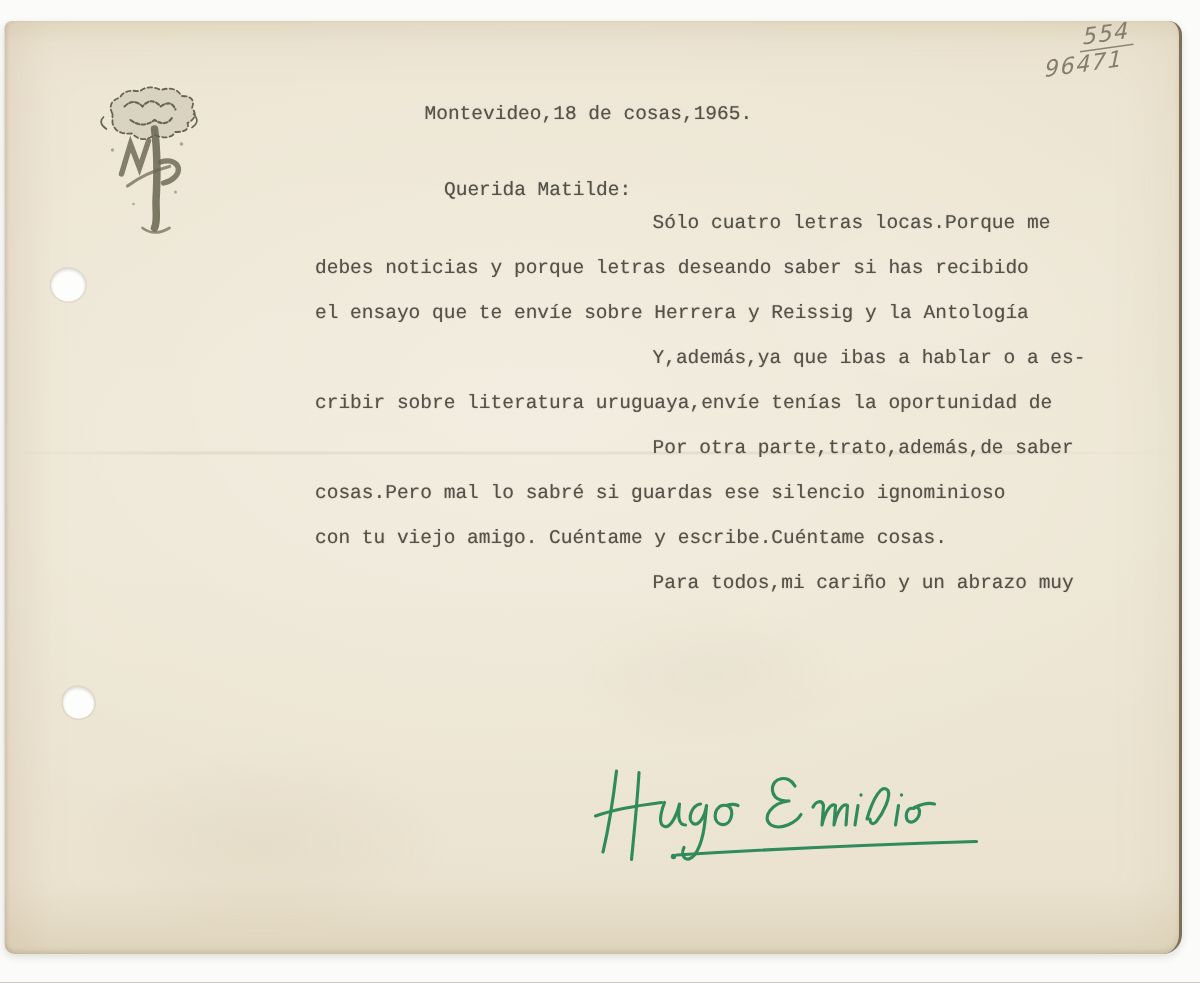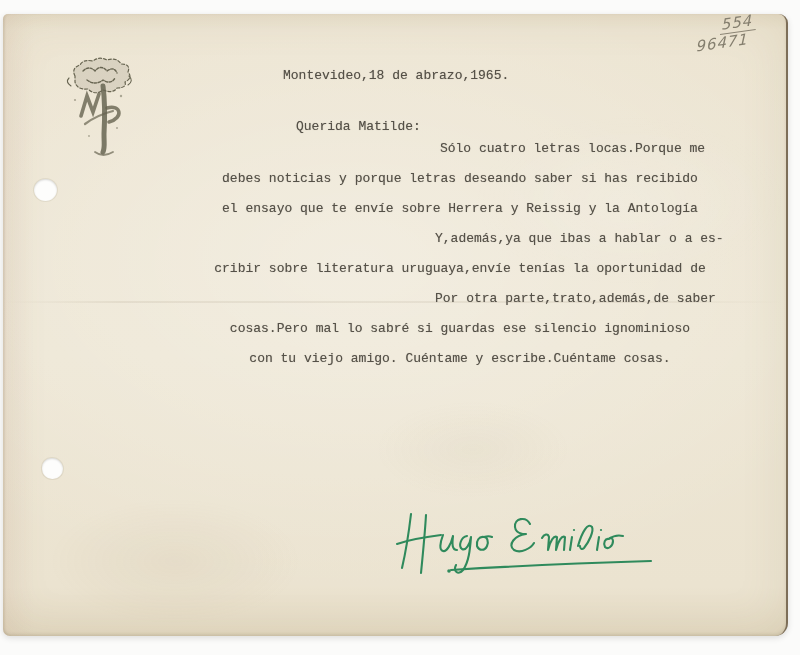--- a/index.html
+++ b/index.html
@@ -45,21 +45,21 @@
     transform:rotate(-8deg);
     color:#847e6e;
     font-family:"DejaVu Sans",sans-serif;font-style:italic;
     font-size:15px;line-height:17px;letter-spacing:1px;
   }
   .pencil .n1{display:inline-block;margin-left:30px;border-bottom:1.5px solid #8b8474;padding:0 2px 0 2px;transform:skewX(-8deg);}
   .pencil .n2{display:inline-block;margin-left:4px;margin-top:0px;transform:skewX(-10deg);}
   .typed{color:rgba(78,74,65,0.92);font-size:13px;text-shadow:0 0 0.7px rgba(86,82,73,0.55);}
   .date-line{position:absolute;left:280px;top:54px;line-height:16px;}
   .greeting-line{position:absolute;left:293px;top:105px;line-height:16px;}
-  .body-block{position:absolute;left:207px;top:120px;width:500px;text-align:center;}
+  .body-block{position:absolute;left:207px;top:120px;width:500px;}
   .body-block .line{height:30px;line-height:30px;white-space:pre;}
   .body-block .indent{padding-left:225px;}
   .signature{position:absolute;left:392px;top:491px;width:265px;height:75px;}
 </style>
 </head>
 <body>
 
 <div class="scan">
   <div class="paper">
 
@@ -86,32 +86,33 @@
     </svg>
 
     <div class="pencil">
       <span class="n1">554</span><br>
       <span class="n2">96471</span>
     </div>
 
     <div class="hole hole-1"></div>
     <div class="hole hole-2"></div>
 
-    <div class="typed date-line">Montevideo,18 de abrazo,1965.</div>
+    <div class="typed date-line">Montevideo,18 de cosas,1965.</div>
     <div class="typed greeting-line">Querida Matilde:</div>
 
     <div class="typed body-block">
       <div class="line indent">Sólo cuatro letras locas.Porque me</div>
       <div class="line">debes noticias y porque letras deseando saber si has recibido</div>
       <div class="line">el ensayo que te envíe sobre Herrera y Reissig y la Antología</div>
       <div class="line indent">Y,además,ya que ibas a hablar o a es-</div>
       <div class="line">cribir sobre literatura uruguaya,envíe tenías la oportunidad de</div>
       <div class="line indent">Por otra parte,trato,además,de saber</div>
       <div class="line">cosas.Pero mal lo sabré si guardas ese silencio ignominioso</div>
       <div class="line">con tu viejo amigo. Cuéntame y escribe.Cuéntame cosas.</div>
+      <div class="line indent">Para todos,mi cariño y un abrazo muy</div>
     </div>
 
     <div class="signature" aria-label="Hugo Emilio">
       
       <svg viewBox="0 0 265 75" width="265" height="75" xmlns="http://www.w3.org/2000/svg">
         <g stroke="#2f8a5c" stroke-width="2.1" fill="none" stroke-linecap="round" stroke-linejoin="round">
           <path d="M16,9 C14,26 11,46 7,63"></path>
           <path d="M31,10 C30,27 28,48 26,68"></path>
           <path d="M2,39 C16,34 30,32 46,30"></path>
           <path d="M48,30 C45,38 44,45 48,46 C52,47 56,39 58,31 C57,39 57,45 62,45"></path>

